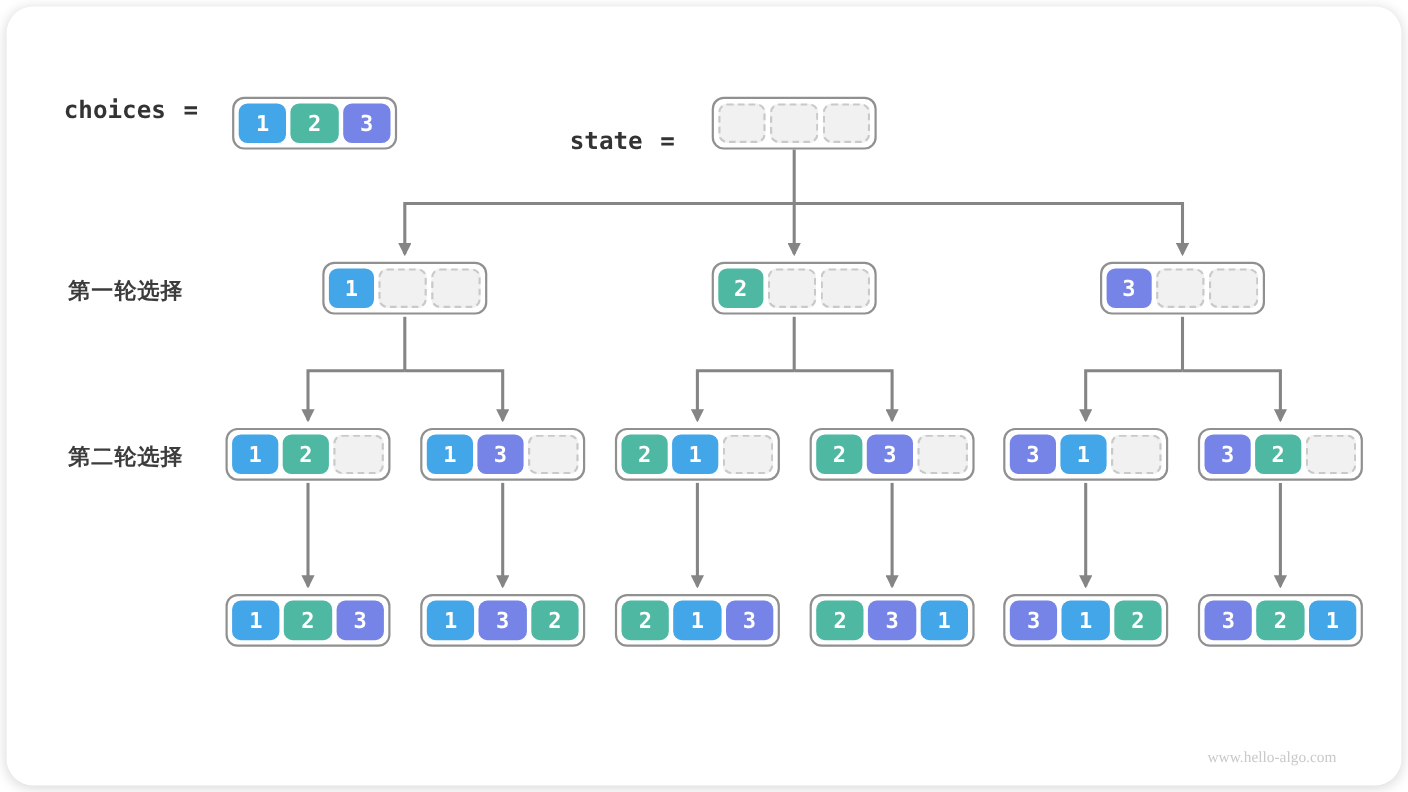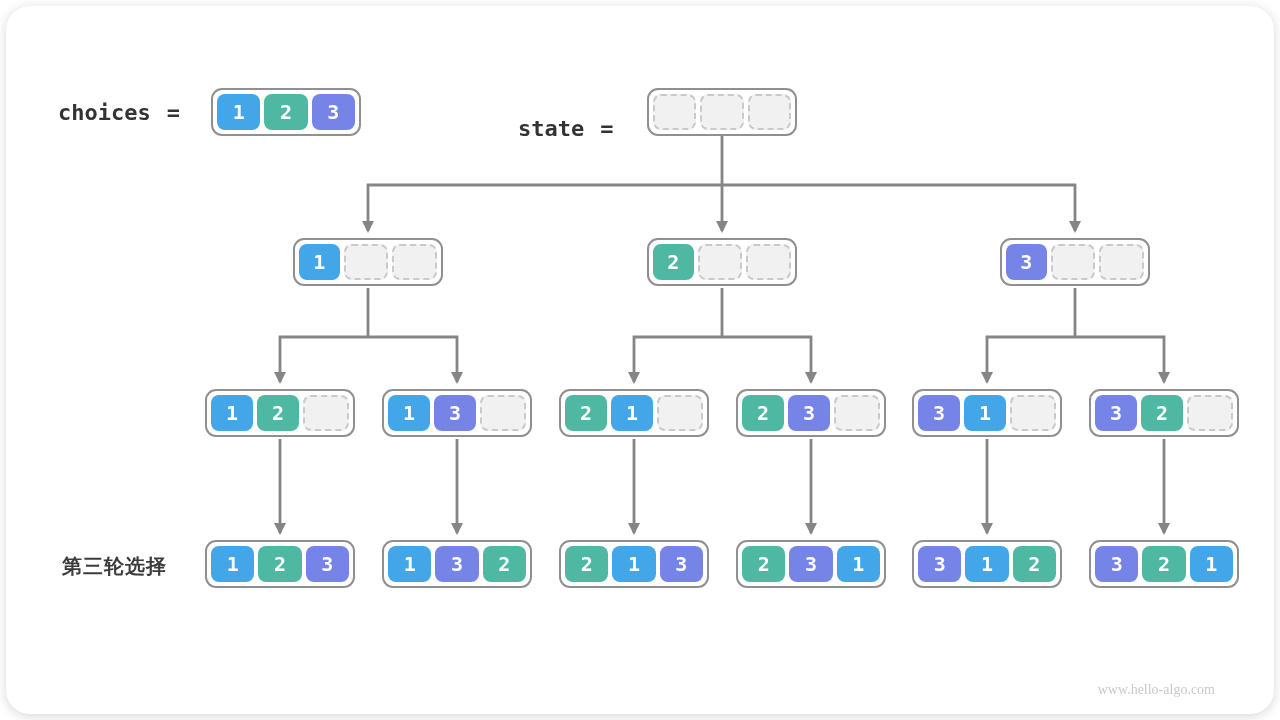--- a/index.html
+++ b/index.html
@@ -67,41 +67,42 @@
     <path d="M1075,337 H1164 V382" marker-end="url(#arw)"></path>
 
     <path d="M280,439 V533" marker-end="url(#arw)"></path>
     <path d="M457,439 V533" marker-end="url(#arw)"></path>
     <path d="M634,439 V533" marker-end="url(#arw)"></path>
     <path d="M811,439 V533" marker-end="url(#arw)"></path>
     <path d="M987,439 V533" marker-end="url(#arw)"></path>
     <path d="M1164,439 V533" marker-end="url(#arw)"></path>
   </svg>
 
-  <div class="hdr" style="left:58px;top:88px">
+  <div class="hdr" style="left:58px;top:76px">
     <span>choices</span>
     <span>=</span>
   </div>
   <div class="abox" style="left:211px;top:88px">
     <span class="cell" data-v="1">1</span>
     <span class="cell" data-v="2">2</span>
     <span class="cell" data-v="3">3</span>
   </div>
 
   <div class="hdr" style="left:518px;top:104px">
     <span>state</span>
     <span>=</span>
   </div>
   <div class="abox" style="left:647px;top:88px">
     <span class="cell" data-v=""></span>
     <span class="cell" data-v=""></span>
     <span class="cell" data-v=""></span>
   </div>
 
-  <div class="rlabel" style="top:553px">第三轮选择</div>
+  <div class="rlabel" style="top:251px">第一轮选择</div>
+  <div class="rlabel" style="top:402px">第二轮选择</div>
 
   <div class="abox" style="left:293px;top:238px">
     <span class="cell" data-v="1">1</span>
     <span class="cell" data-v=""></span>
     <span class="cell" data-v=""></span>
   </div>
   <div class="abox" style="left:647px;top:238px">
     <span class="cell" data-v="2">2</span>
     <span class="cell" data-v=""></span>
     <span class="cell" data-v=""></span>

